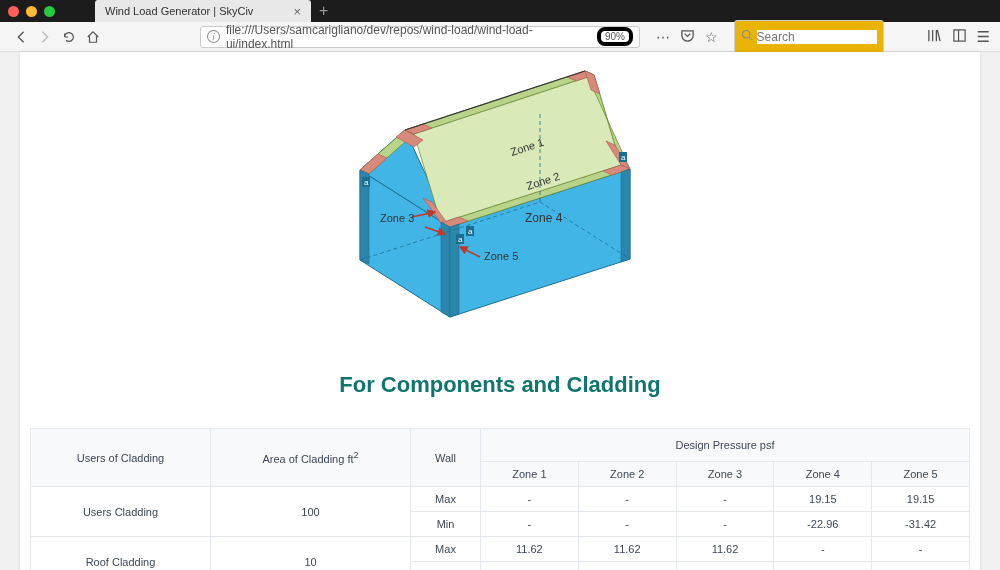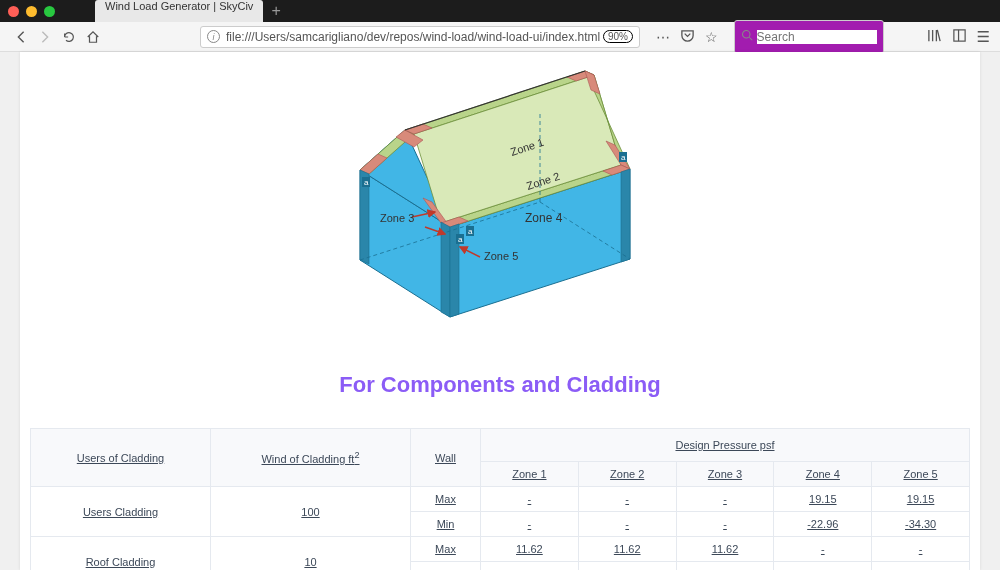--- a/index.html
+++ b/index.html
@@ -6,46 +6,46 @@
 body { font-family: -apple-system, BlinkMacSystemFont, "Segoe UI", Helvetica, Arial, sans-serif; background: #f0f0f0; width: 1000px; height: 570px; overflow: hidden; }
 
 
 .titlebar { background: #1c1c1c; height: 22px; display: flex; align-items: center; padding-left: 8px; }
 .traffic-lights { display: flex; gap: 7px; }
 .tl { width: 11px; height: 11px; border-radius: 50%; }
 .tl.red { background: #ff5f57; }
 .tl.yellow { background: #febc2e; }
 .tl.green { background: #28c840; }
 .tabs { display: flex; align-items: stretch; margin-left: 40px; height: 100%; }
-.tab { background: #e8e8e8; display: flex; align-items: center; padding: 0 10px; font-size: 11px; color: #333; gap: 40px; border-top-left-radius: 3px; border-top-right-radius: 3px; flex-direction: column; }
+.tab { background: #e8e8e8; display: flex; align-items: center; padding: 0 10px; font-size: 11px; color: #333; gap: 40px; border-top-left-radius: 3px; border-top-right-radius: 3px; }
 .tab-close { font-size: 13px; color: #666; cursor: pointer; }
 .tab-add { color: #999; font-size: 16px; display: flex; align-items: center; padding: 0 8px; }
 
 
 .toolbar { background: #f5f5f5; height: 30px; display: flex; align-items: center; padding: 0 10px; gap: 6px; border-bottom: 1px solid #ddd; }
 .nav-btns { display: flex; gap: 2px; align-items: center; }
 .nav-btn { width: 22px; height: 22px; display: flex; align-items: center; justify-content: center; color: #555; cursor: pointer; font-size: 14px; border-radius: 3px; }
 .nav-btn.disabled { color: #bbb; }
 .addrbar { display: flex; align-items: center; background: #fff; border: 1px solid #ccc; border-radius: 3px; height: 22px; padding: 0 6px; font-size: 12px; color: #555; margin-left: 90px; width: 440px; }
 .addrbar .info-icon { width: 13px; height: 13px; border: 1px solid #888; border-radius: 50%; display: inline-flex; align-items: center; justify-content: center; font-size: 9px; font-style: italic; margin-right: 6px; color:#888;}
-.zoom-badge { margin-left: auto; font-size: 10px; color: #555; border: 1px solid #000000; border-radius: 8px; padding: 0 4px;}
+.zoom-badge { margin-left: auto; font-size: 10px; color: #555; border: 4px solid #000000; border-radius: 8px; padding: 0 4px;}
 .toolbar-icons { display: flex; gap: 10px; align-items: center; margin-left: 10px; color: #555; font-size: 14px; }
 .toolbar-icons span { cursor: pointer; }
-.searchbar { display: flex; align-items: center; background: #a21caf; border: 1px solid #ccc; border-radius: 3px; height: 22px; padding: 16px 6px; font-size: 12px; color: #888; margin-left: 10px; width: 150px; }
+.searchbar { display: flex; align-items: center; background: #eab308; border: 1px solid #ccc; border-radius: 3px; height: 22px; padding: 16px 6px; font-size: 12px; color: #888; margin-left: 10px; width: 150px; }
 .searchbar input { border: none; outline: none; width: 100%; font-size: 12px; }
 .right-icons { margin-left: auto; display: flex; gap: 10px; align-items: center; color: #555; font-size: 15px; }
 
 
 .page { background: #fff; margin: 0 auto; width: 960px; height: 518px; box-shadow: 0 0 3px rgba(0,0,0,0.1); overflow: hidden; position: relative; }
 .diagram-wrap { display: flex; justify-content: center; padding-top: 10px; }
-.section-title { text-align: center; font-size: 22px; font-weight: 700; color: #8b5cf6; margin-top: 50px; margin-bottom: 30px; }
+.section-title { text-align: center; font-size: 22px; font-weight: 700; color: #0f766e; margin-top: 50px; margin-bottom: 30px; }
 
 
 .tbl { width: 940px; margin: 20px auto 0; border-collapse: collapse; font-size: 11px; color: #3c4858; }
-.tbl th, .tbl td { border: 1px solid #e5e9ef; padding: 6px 4px; text-align: center; font-weight: 400; text-decoration: underline; }
+.tbl th, .tbl td { border: 1px solid #e5e9ef; padding: 6px 4px; text-align: center; font-weight: 400; }
 .tbl th { background: #f8f9fb; font-weight: 400; color: #3c4858; }
 .tbl .hdr1 th { padding: 10px 4px; }
 
 
 svg text { font-family: inherit; }
 </style>
 </head>
 <body>
 
 <div class="titlebar">
@@ -182,21 +182,21 @@
         <text x="118" y="172" font-size="8" fill="#fff">a</text>
     </svg>
   </div>
 
   <h2 class="section-title">For Components and Cladding</h2>
 
   <table class="tbl">
     <thead>
       <tr class="hdr1">
         <th rowspan="2" style="width:180px">Users of Cladding</th>
-        <th rowspan="2" style="width:200px"><span>Wind of Cladding ft</span><sup>2</sup></th>
+        <th rowspan="2" style="width:200px"><span>Area of Cladding ft</span><sup>2</sup></th>
         <th rowspan="2" style="width:70px">Wall</th>
         <th colspan="5">Design Pressure psf</th>
       </tr>
       <tr>
         <th>Zone 1</th>
         <th>Zone 2</th>
         <th>Zone 3</th>
         <th>Zone 4</th>
         <th>Zone 5</th>
       </tr>
@@ -211,21 +211,21 @@
         <td>-</td>
         <td>19.15</td>
         <td>19.15</td>
       </tr>
       <tr>
         <td>Min</td>
         <td>-</td>
         <td>-</td>
         <td>-</td>
         <td>-22.96</td>
-        <td>-34.30</td>
+        <td>-31.42</td>
       </tr>
       <tr>
         <td rowspan="2">Roof Cladding</td>
         <td rowspan="2">10</td>
         <td>Max</td>
         <td>11.62</td>
         <td>11.62</td>
         <td>11.62</td>
         <td>-</td>
         <td>-</td>

